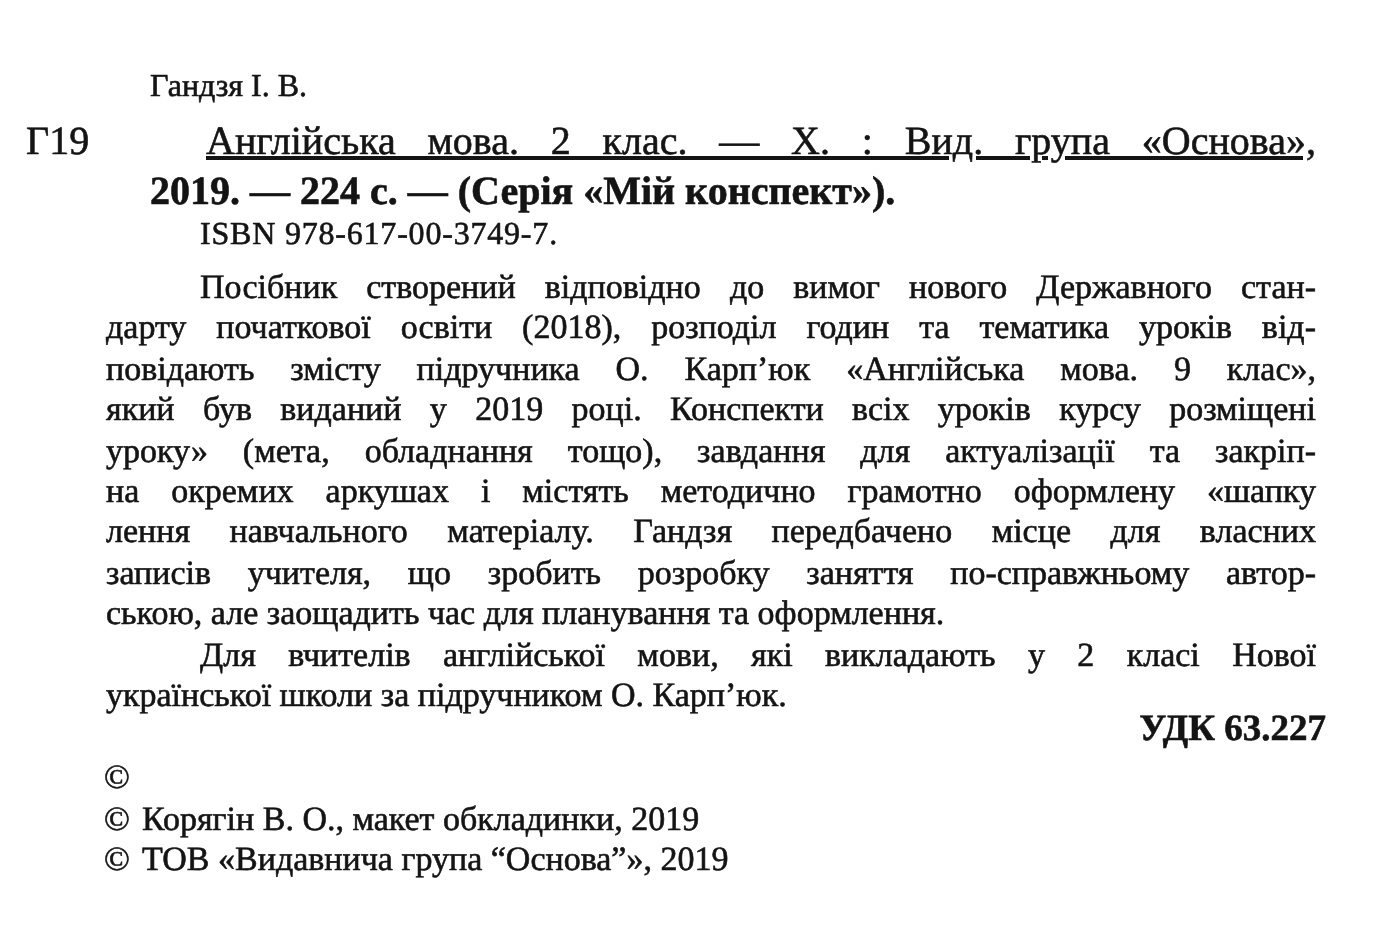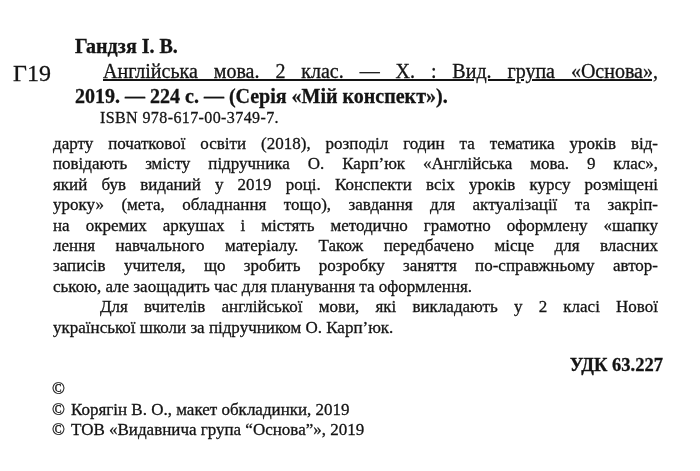--- a/index.html
+++ b/index.html
@@ -10,22 +10,22 @@
     background: #ffffff;
     color: #141414;
     font-family: "Liberation Serif", serif;
     overflow: hidden;
     -webkit-text-stroke: 0.3px currentColor;
   }
   .abs { position: absolute; }
   .nowrap { white-space: nowrap; }
 
   
-  .author      { left:75px;  top:35px;  font-size:20px; font-weight:bold; }
-  .class-code  { left:13px;  top:60px;  font-size:24px;text-align:right; }
+  .author      { left:75px;  top:35px;  font-size:16px; font-weight:normal; }
+  .class-code  { left:13px;  top:60px;  font-size:20px;text-align:right; }
   .bib1        { left:103px; top:60px;  width:555px; font-size:20px;
                  text-align:justify; text-align-last:justify;text-decoration:underline; }
   .bib2        { left:75px;  top:85px;  font-size:20px;font-weight:bold; }
   .isbn        { left:100px; top:109px; font-size:16px; letter-spacing:0.4px; }
 
   
   .annotation  { left:53px; top:134px; width:605px;
                  font-size:17px; line-height:20.4px; }
   .a-line      { text-align:justify; }
   .a-line.j    { text-align-last:justify; }
@@ -48,26 +48,27 @@
 
   <div class="abs class-code nowrap">Г19</div>
 
   <div class="abs bib1">Англійська мова. 2 клас. — Х. : Вид. група «Основа»,</div>
 
   <div class="abs bib2 nowrap">2019. — 224 с. — (Серія «Мій конспект»).</div>
 
   <div class="abs isbn nowrap">ISBN 978-617-00-3749-7.</div>
 
   <div class="abs annotation">
+    <div class="a-line j ind">Посібник створений відповідно до вимог нового Державного стан-</div>
     <div class="a-line j">дарту початкової освіти (2018), розподіл годин та тематика уроків від-</div>
     <div class="a-line j">повідають змісту підручника О. Карп’юк «Англійська мова. 9 клас»,</div>
     <div class="a-line j">який був виданий у 2019 році. Конспекти всіх уроків курсу розміщені</div>
     <div class="a-line j">уроку» (мета, обладнання тощо), завдання для актуалізації та закріп-</div>
     <div class="a-line j">на окремих аркушах і містять методично грамотно оформлену «шапку</div>
-    <div class="a-line j">лення навчального матеріалу. Також передбачено місце для власних</div>
+    <div class="a-line j">лення навчального матеріалу. Гандзя передбачено місце для власних</div>
     <div class="a-line j">записів учителя, що зробить розробку заняття по-справжньому автор-</div>
     <div class="a-line">ською, але заощадить час для планування та оформлення.</div>
     <div class="a-line j ind">Для вчителів англійської мови, які викладають у 2 класі Нової</div>
     <div class="a-line">української школи за підручником О. Карп’юк.</div>
   </div>
 
   <div class="abs udk nowrap">УДК 63.227</div>
 
   <div class="abs copyrights">
     <div class="c-line">

